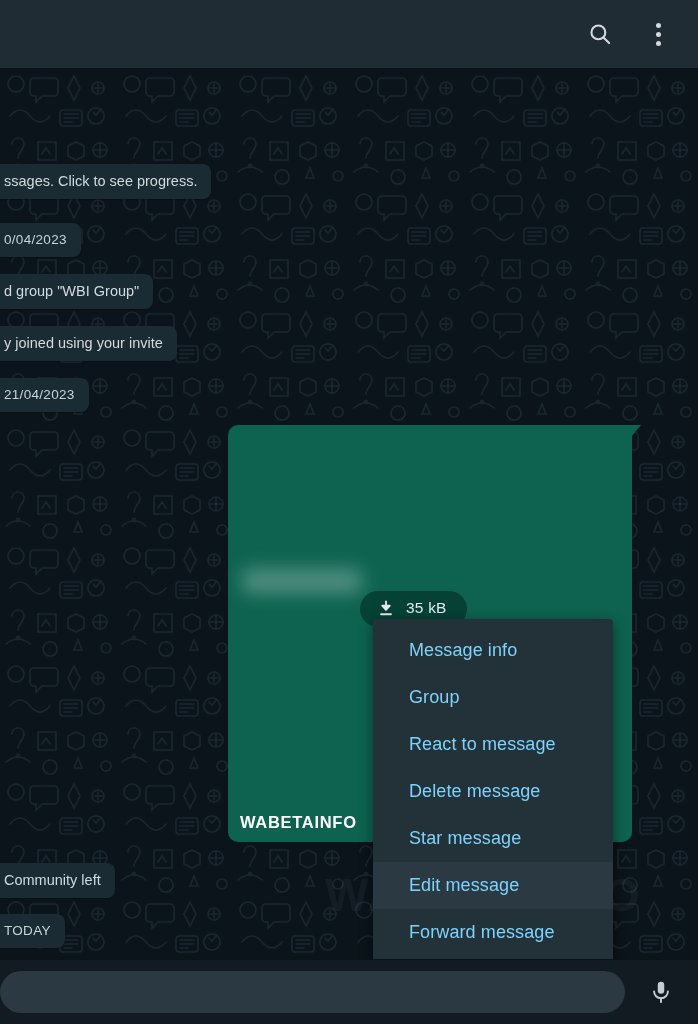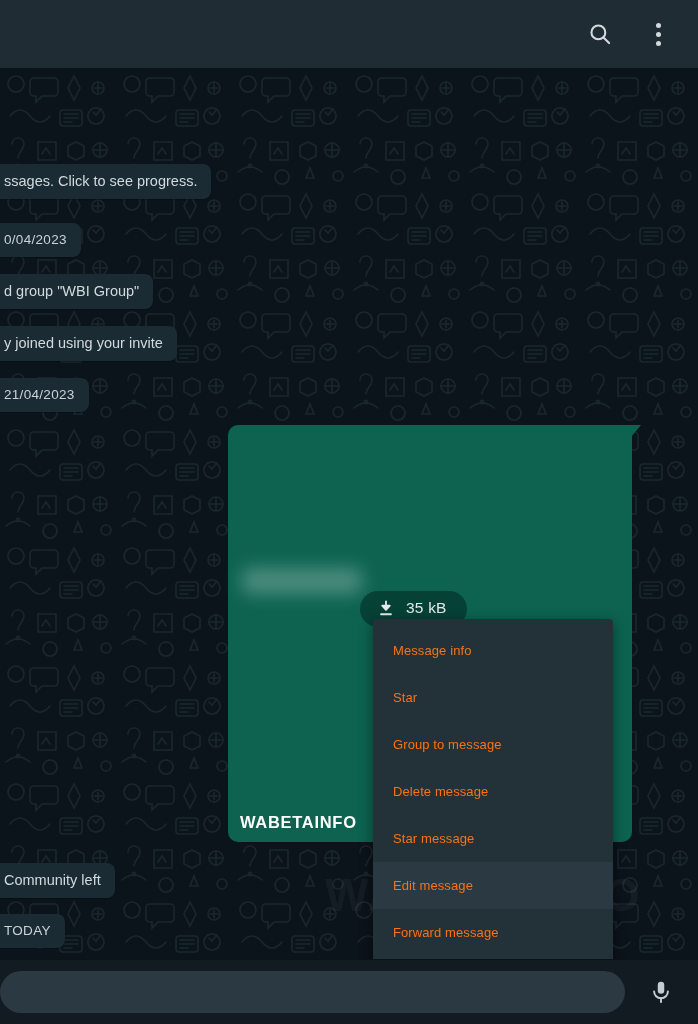--- a/index.html
+++ b/index.html
@@ -180,23 +180,23 @@
     background: #233138;
     border-radius: 4px;
     z-index: 30;
     box-shadow: 0 4px 14px rgba(0,0,0,.45);
     padding: 8px 0 8px 0;
   }
   .ctx-item {
     height: 47px;
     display: flex;
     align-items: center;
-    padding-left: 20px;
-    color: #f97316;
-    font-size: 13px;
+    padding-left: 36px;
+    color: #7dd3fc;
+    font-size: 18px;
     letter-spacing: .1px;
     white-space: nowrap;
   }
   .ctx-item.highlight {
     background: #2a3942;
   }
 
   
   .composer {
     position: absolute;
@@ -299,22 +299,22 @@
           <rect x="5" y="17" width="14" height="2.6" rx="1" fill="#e4ebec"></rect>
         </svg>
         <span class="dl-size">35 kB</span>
       </div>
 
       <div class="bubble-caption">WABETAINFO</div>
     </div>
 
     <div class="ctx-menu" id="ctx-host">
         <div class="ctx-item">Message info</div>
-        <div class="ctx-item">Star</div>
-        <div class="ctx-item">Group to message</div>
+        <div class="ctx-item">Group</div>
+        <div class="ctx-item">React to message</div>
         <div class="ctx-item">Delete message</div>
         <div class="ctx-item">Star message</div>
         <div class="ctx-item highlight">Edit message</div>
         <div class="ctx-item">Forward message</div>
       </div>
 
   </div>
 
   <div class="appbar">
     <div class="appbar-actions">

